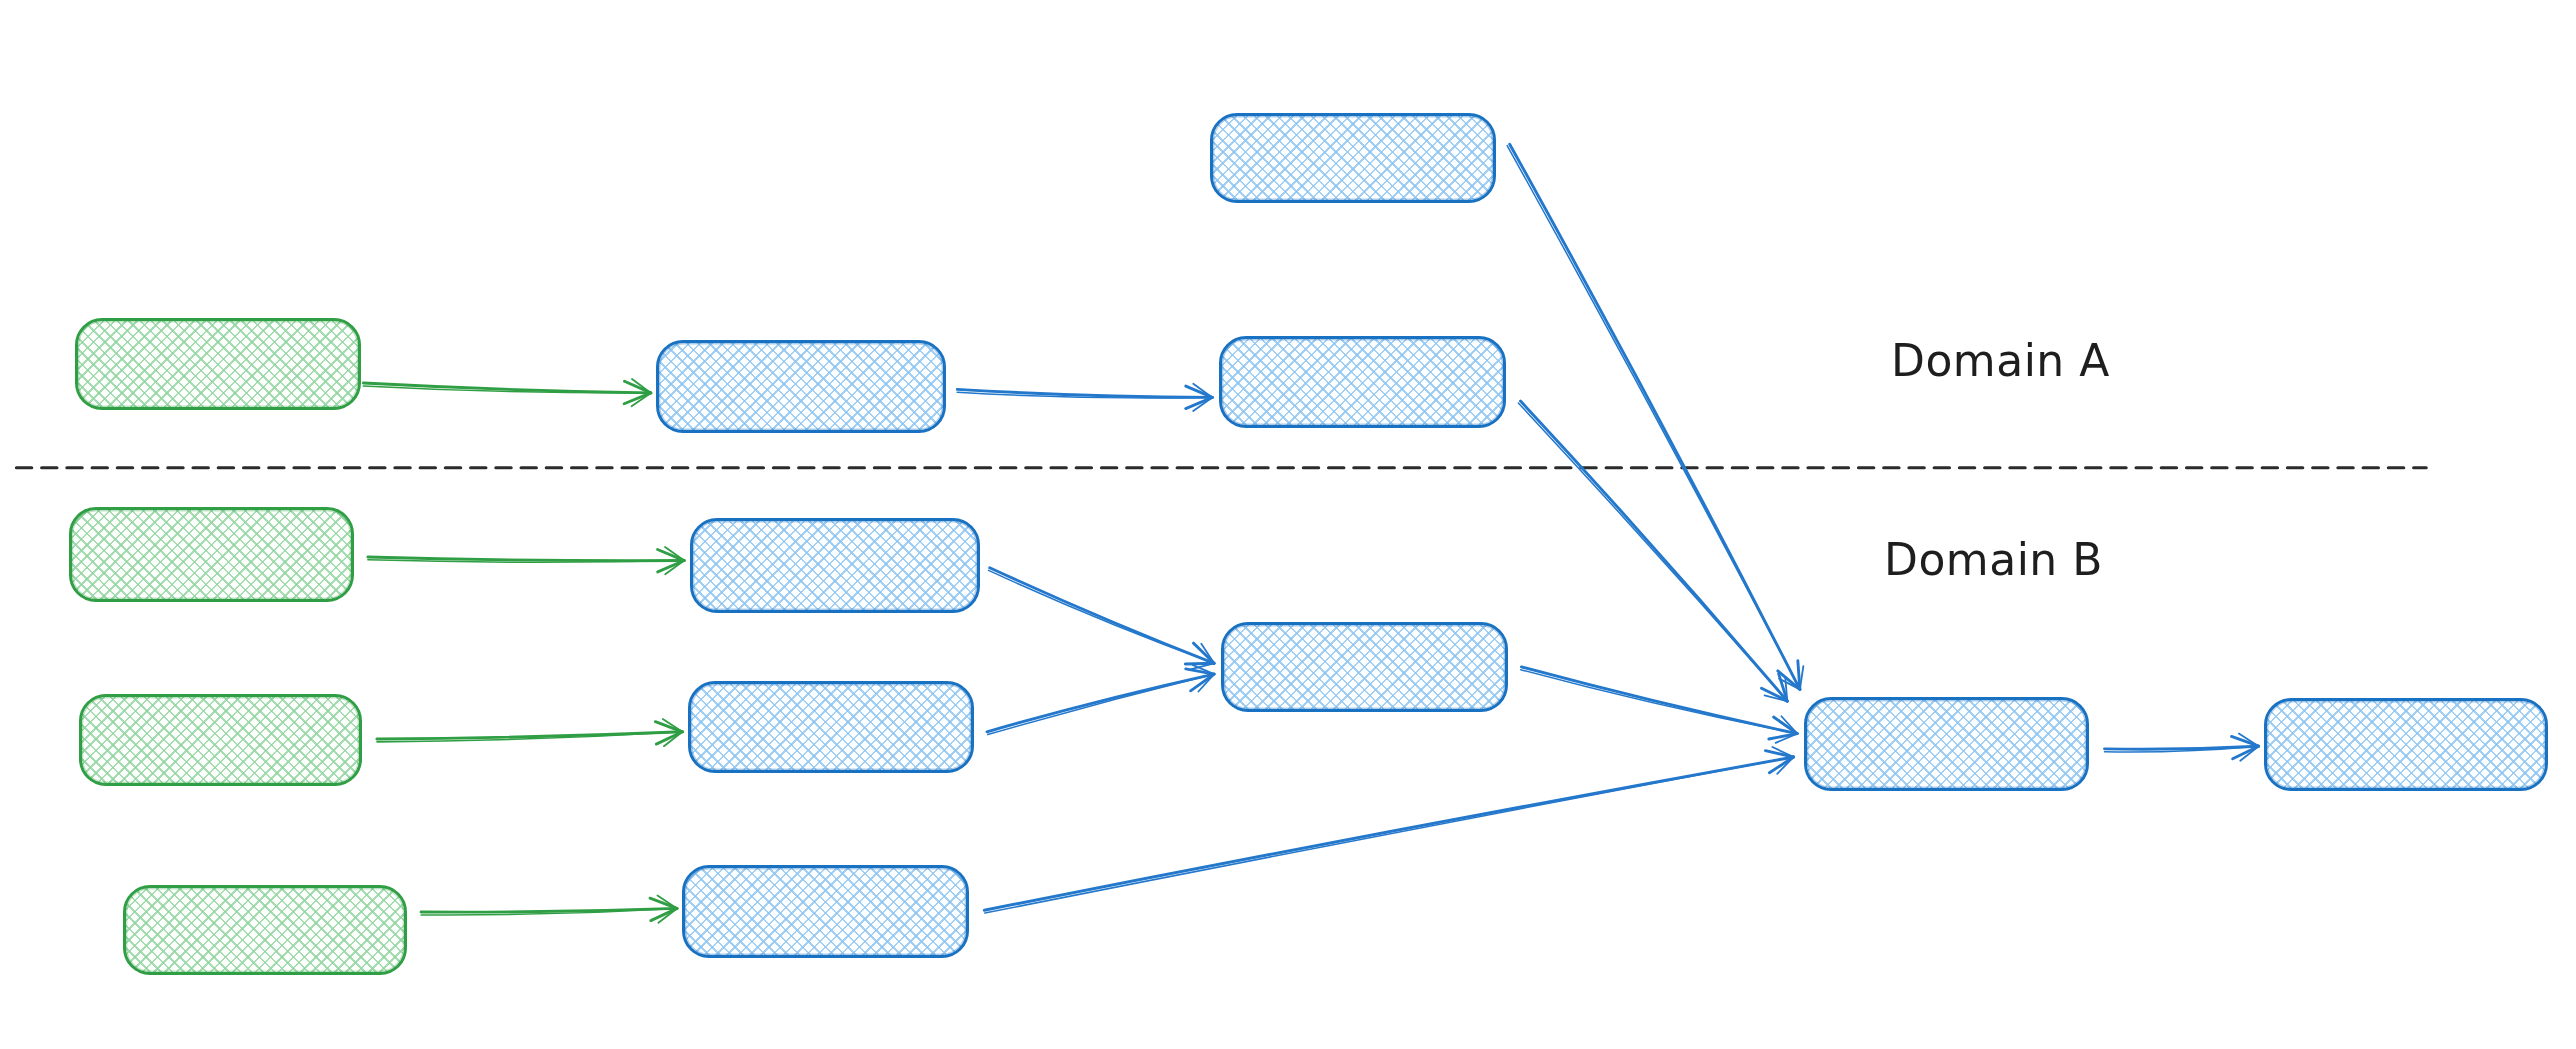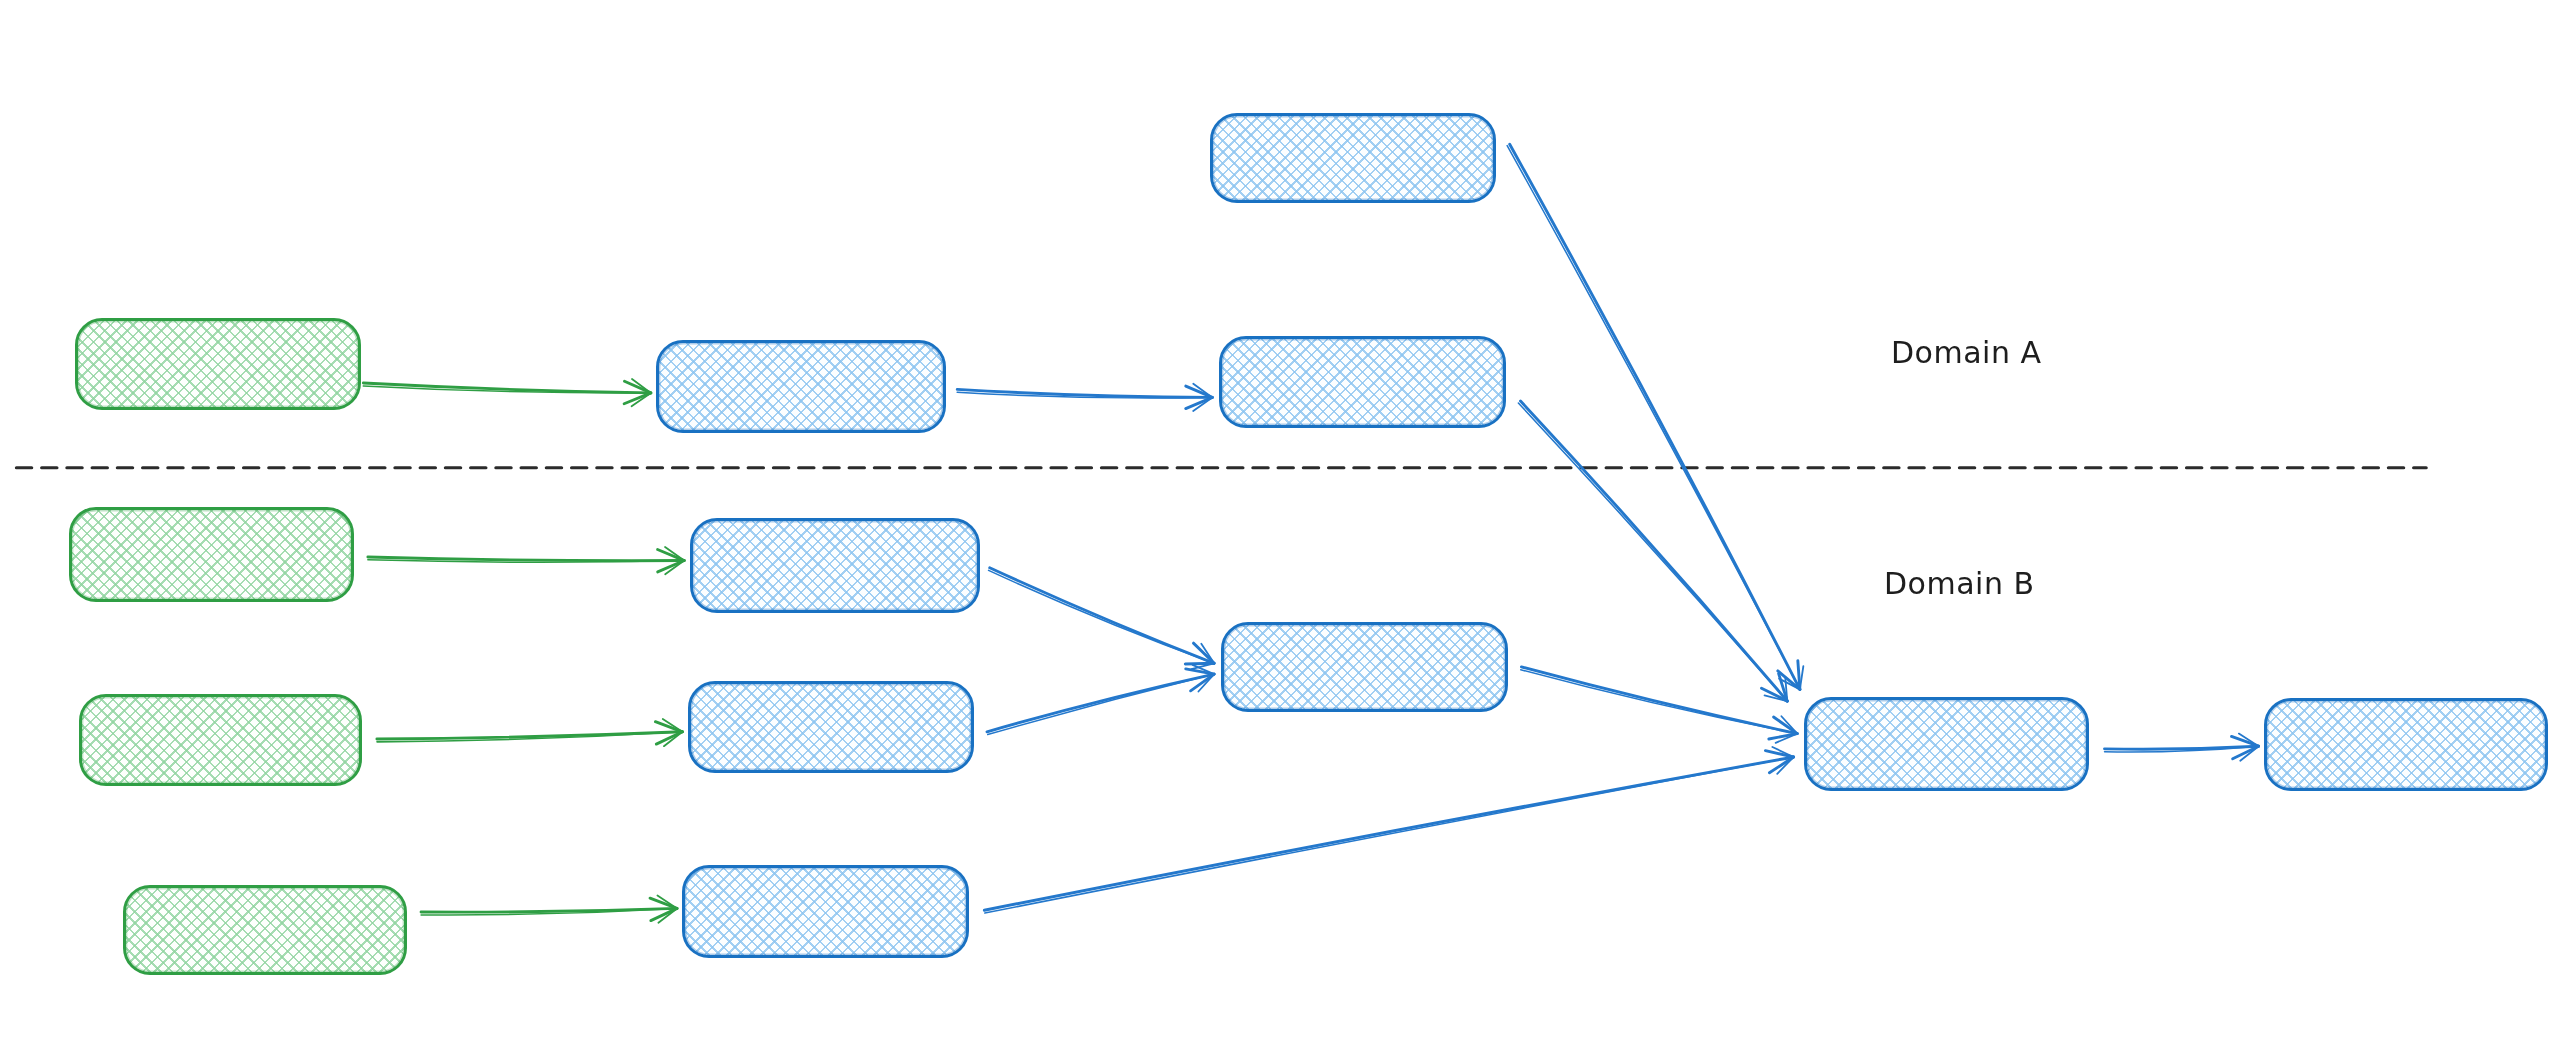--- a/index.html
+++ b/index.html
@@ -39,21 +39,21 @@
     box-shadow: inset 0 0 0 1.4px rgba(47,158,68,0.3);
     background:
       repeating-linear-gradient(45deg,  rgba(144,212,160,0.8) 0px, rgba(144,212,160,0.8) 1.8px, rgba(255,255,255,0) 1.8px, rgba(255,255,255,0) 8px),
       repeating-linear-gradient(-45deg, rgba(144,212,160,0.8) 0px, rgba(144,212,160,0.8) 1.8px, rgba(255,255,255,0) 1.8px, rgba(255,255,255,0) 8px),
       #fdfffd;
   }
 
   .domain-label {
     position: absolute;
     color: #1e1e1e;
-    font-size: 30px;
+    font-size: 44px;
     letter-spacing: 0.5px;
     white-space: nowrap;
     font-family: "DejaVu Sans", "Liberation Sans", sans-serif;
   }
 </style>
 </head>
 <body>
 
 <div id="canvas">
   <svg id="edges-layer" viewBox="0 0 2858 1164" xmlns="http://www.w3.org/2000/svg">
@@ -152,21 +152,21 @@
         <path d="M2335 831 Q2420.552623481158 832.4995384260301 2506 828" fill="none" stroke="#2478cc" stroke-width="3.2" stroke-linecap="round"></path>
         <path d="M2335.0561317132356 834.1995076544321 Q2420.608755194394 835.6990460804622 2506 828" fill="none" stroke="#2478cc" stroke-width="1.7" stroke-linecap="round"></path>
         <path d="M2506 828 L2475.911536796218 817.1057638159132" fill="none" stroke="#2478cc" stroke-width="3.2" stroke-linecap="round"></path>
         <path d="M2506 828 L2477.222119129627 841.9940549023731" fill="none" stroke="#2478cc" stroke-width="3.2" stroke-linecap="round"></path>
         <path d="M2506 828 L2484.074029831104 814.0267458280942" fill="none" stroke="#2478cc" stroke-width="2" stroke-linecap="round"></path>
         <path d="M2506 828 L2485.662846140397 844.1987707215961" fill="none" stroke="#2478cc" stroke-width="2" stroke-linecap="round"></path>
       </g>
     </svg>
 
   <div class="domain-label" style="left: 1891px; top: 335px;">Domain A</div>
-  <div class="domain-label" style="left: 1884px; top: 534px; margin-top: 32px;">Domain B</div>
+  <div class="domain-label" style="left: 1884px; top: 534px;">Domain B</div>
 <div class="node green" style="left: 75px; top: 318px; width: 286px; height: 92px;"></div>
     <div class="node blue" style="left: 656px; top: 340px; width: 290px; height: 93px;"></div>
     <div class="node blue" style="left: 1219px; top: 336px; width: 287px; height: 92px;"></div>
     <div class="node blue" style="left: 1210px; top: 113px; width: 286px; height: 90px;"></div>
     <div class="node green" style="left: 69px; top: 507px; width: 285px; height: 95px;"></div>
     <div class="node blue" style="left: 690px; top: 518px; width: 290px; height: 95px;"></div>
     <div class="node green" style="left: 79px; top: 694px; width: 283px; height: 92px;"></div>
     <div class="node blue" style="left: 688px; top: 681px; width: 286px; height: 92px;"></div>
     <div class="node blue" style="left: 1221px; top: 622px; width: 287px; height: 90px;"></div>
     <div class="node green" style="left: 123px; top: 885px; width: 284px; height: 90px;"></div>

